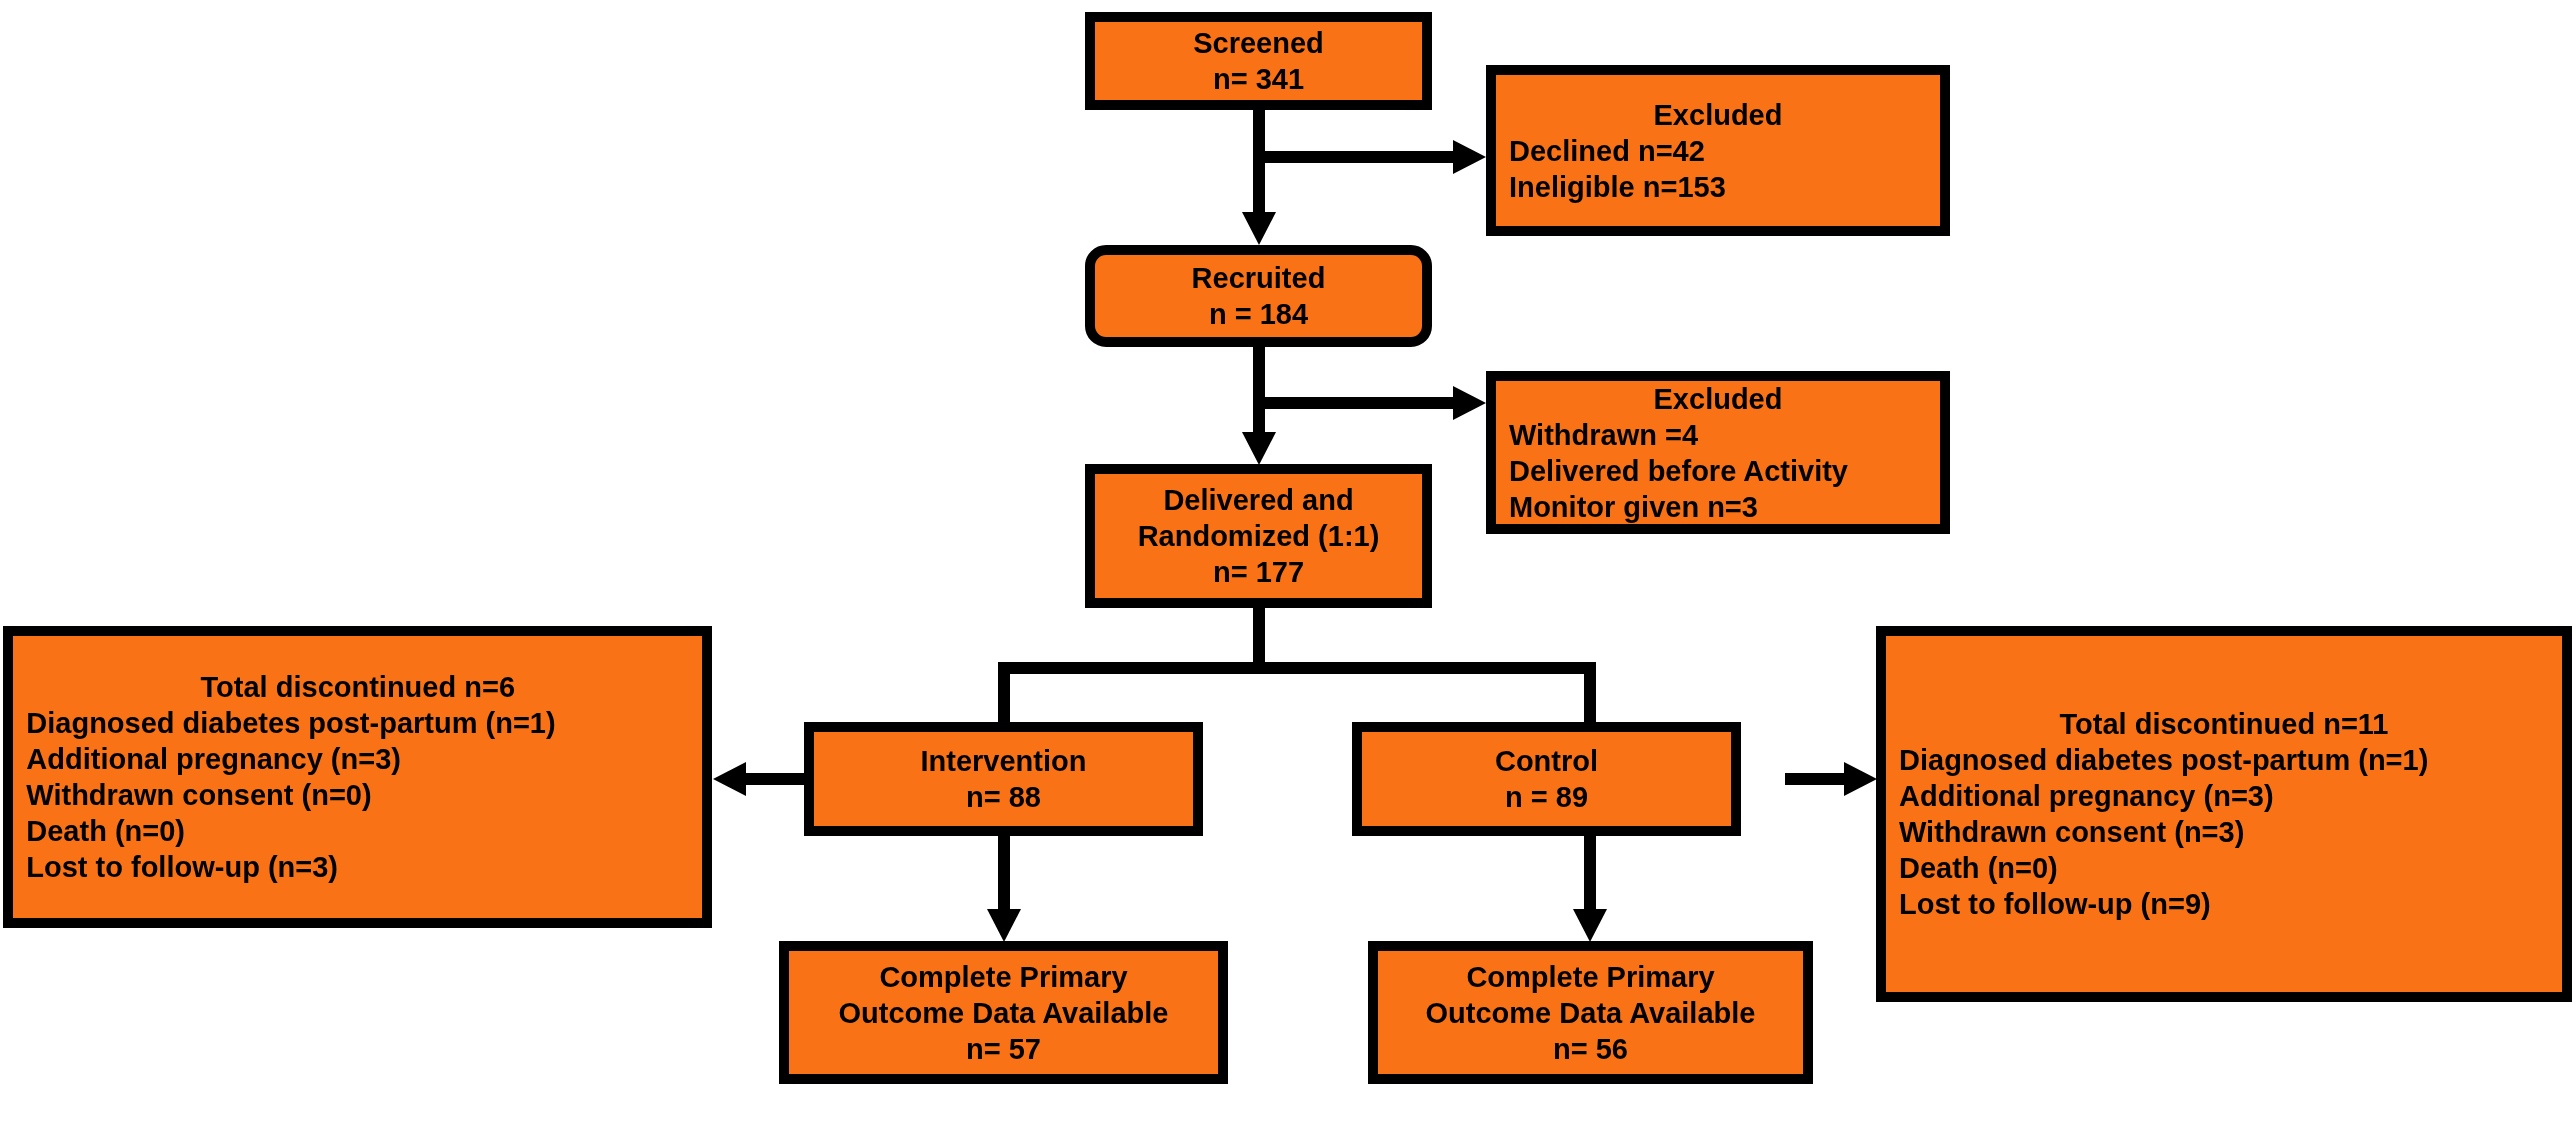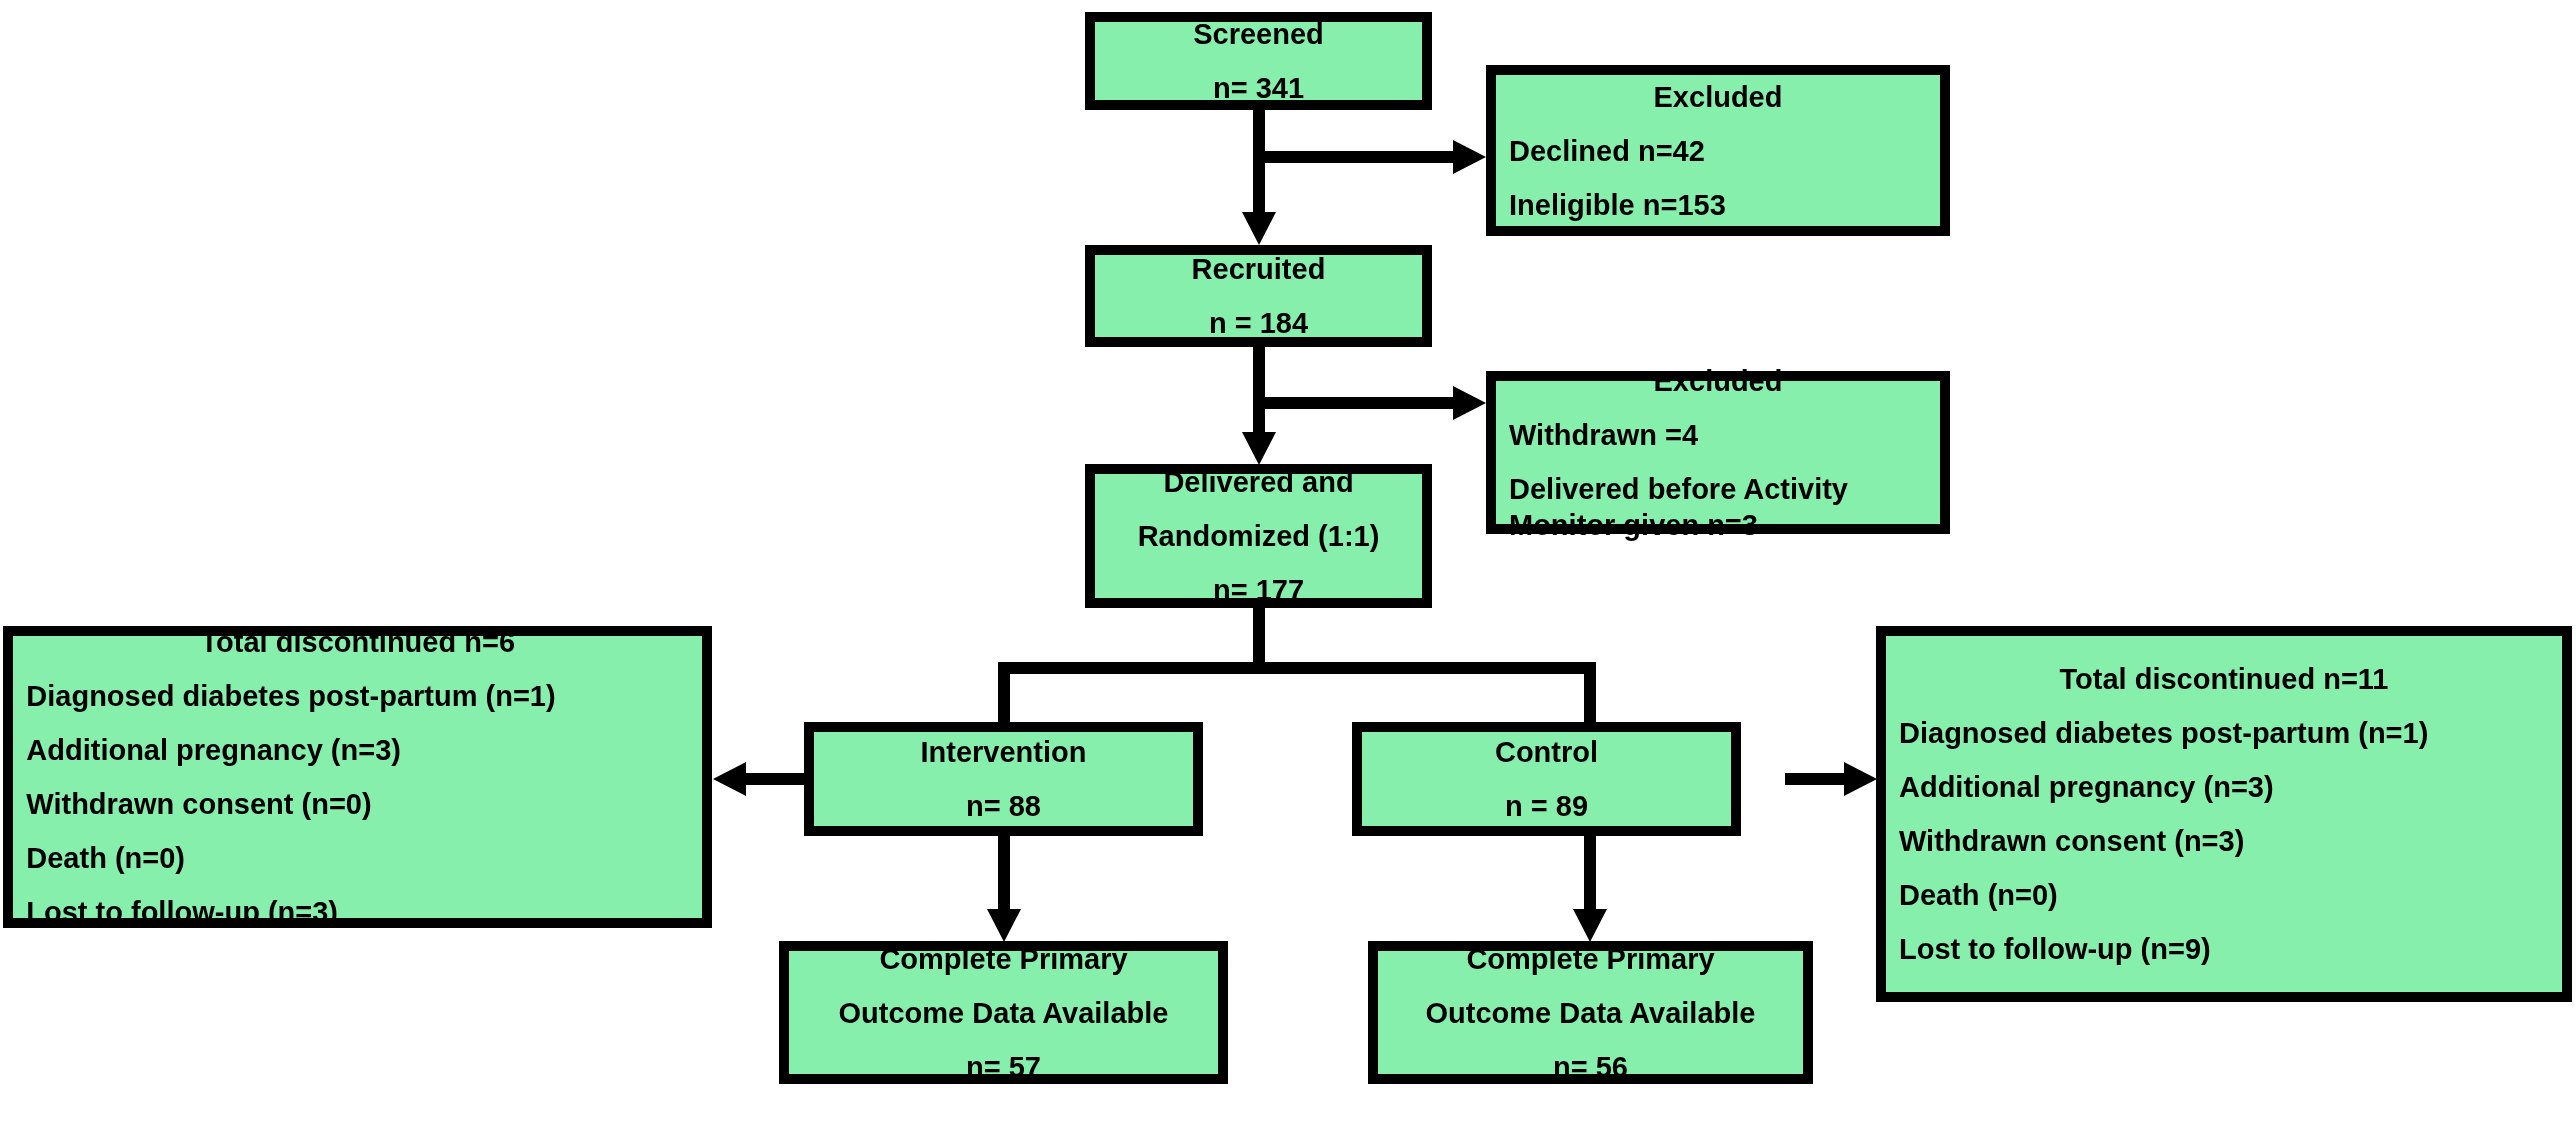--- a/index.html
+++ b/index.html
@@ -10,27 +10,26 @@
     background: #ffffff;
     font-family: "Liberation Sans", "DejaVu Sans", sans-serif;
     font-weight: bold;
     color: #000000;
     overflow: hidden;
   }
   .box {
     position: absolute;
     box-sizing: border-box;
     border: 10.5px solid #000000;
-    background: #86efac;
+    background: #f97316;
     font-size: 29px;
     line-height: 36px;
     display: flex;
     flex-direction: column;
     justify-content: center;
-    gap: 18px;
   }
   .box.center { align-items: center; text-align: center; }
   .box.list   { padding: 18px 13px; text-align: left; }
   .box.list .list-title { text-align: center; }
   .line {
     position: absolute;
     background: #000000;
   }
   .arrow {
     position: absolute;
@@ -49,21 +48,21 @@
     <div>Screened</div>
     <div>n= 341</div>
   </div>
 
   <div class="box list" style="left:1486px; top:65px; width:464px; height:171px;">
     <div class="list-title">Excluded</div>
     <div>Declined n=42</div>
     <div>Ineligible n=153</div>
   </div>
 
-  <div class="box center" style="left:1085px; top:245px; width:347px; height:102px;">
+  <div class="box center" style="left:1085px; top:245px; width:347px; height:102px;border-radius:21px;">
     <div>Recruited</div>
     <div>n = 184</div>
   </div>
 
   <div class="box list" style="left:1486px; top:371px; width:464px; height:163px;">
     <div class="list-title">Excluded</div>
     <div>Withdrawn =4</div>
     <div>Delivered before Activity Monitor given n=3</div>
   </div>
 

